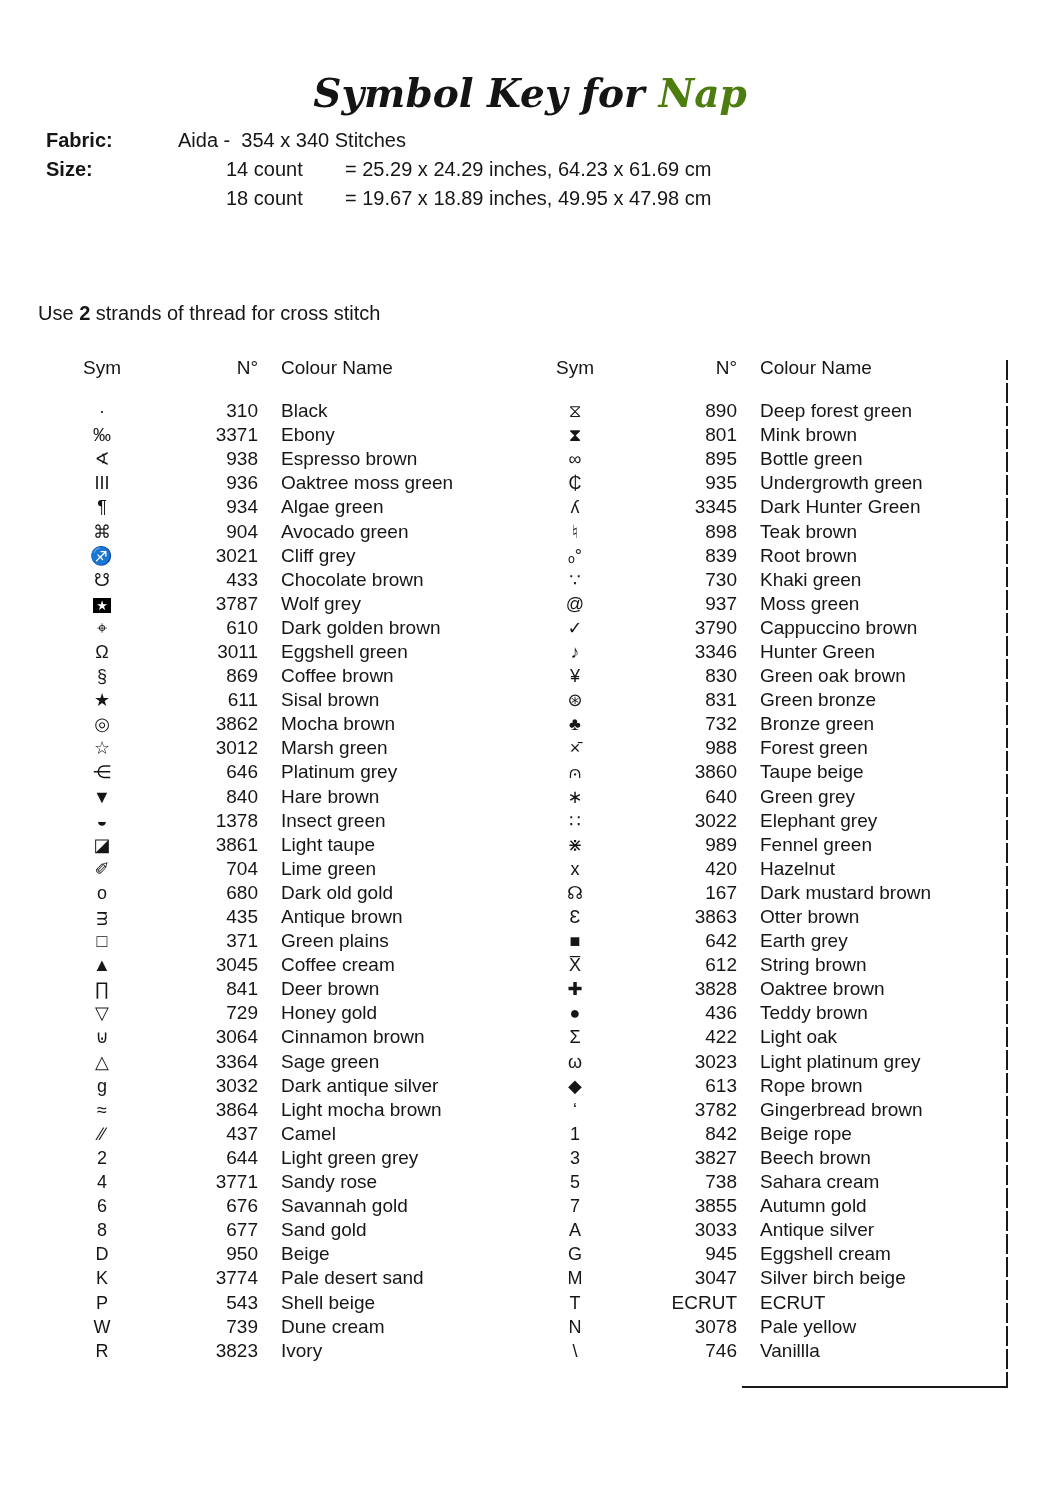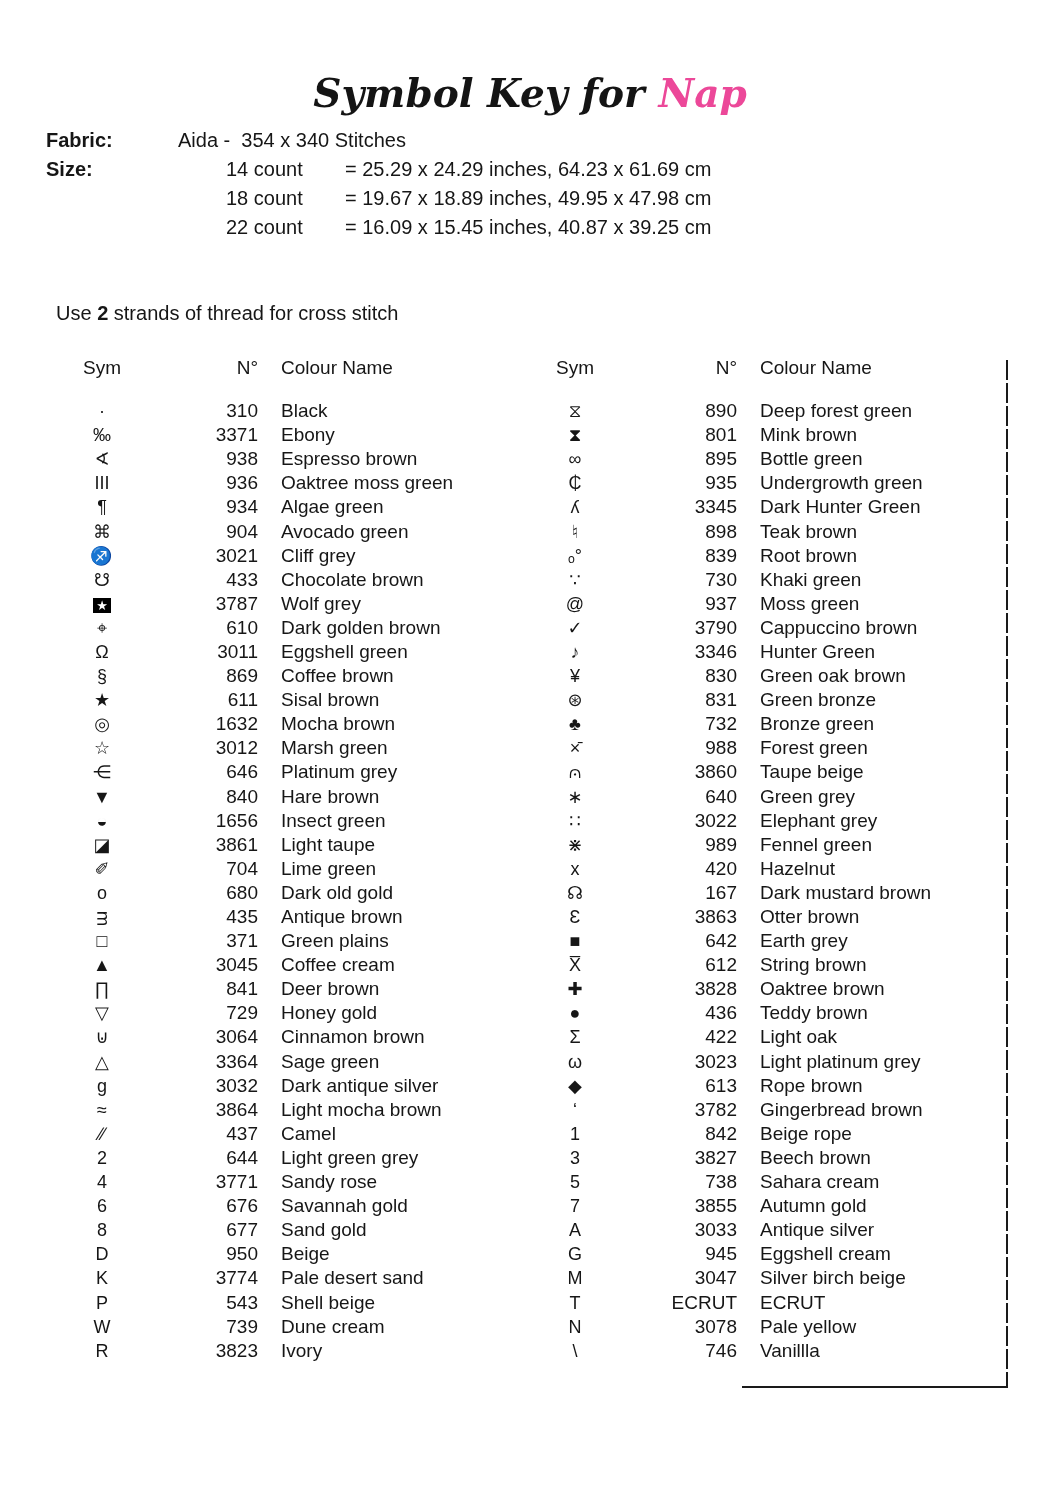--- a/index.html
+++ b/index.html
@@ -11,21 +11,21 @@
     position:absolute; top:70px; left:0; width:100%; text-align:center;
     font-family:"DejaVu Serif", serif; font-style:italic; font-weight:bold;
     font-size:39px; letter-spacing:0px; color:#141414;
   }
   .title .nap { margin-left:14px; }
   .info { position:absolute; top:126px; left:38px; font-size:20px; line-height:29px; }
   .info-row { display:flex; }
   .info-label { width:132px; font-weight:bold;margin-left:8px; }
   .info-value { white-space:pre-wrap; }
   .count { display:inline-block; width:119px;margin-left:48px; }
-  .note { position:absolute; top:302px; left:56px; font-size:20px; }
+  .note { position:absolute; top:302px; left:38px; font-size:20px; }
   .note b { font-weight:bold; }
   .ctable { position:absolute; top:356px; }
   #left-table  { left:57px;  width:445px; }
   #right-table { left:530px; width:465px; }
   .thead { display:flex; height:24px; align-items:center; font-size:19px; margin-bottom:19px; }
   .thead span { }
   .sym  { width:90px; text-align:center; }
   #left-table  .num { width:111px; text-align:right; }
   #right-table .num { width:117px; text-align:right; }
   .name { margin-left:23px; white-space:nowrap; }
@@ -40,39 +40,35 @@
     background:repeating-linear-gradient(180deg,#1a1a1a 0 20px, transparent 20px 23px);
   }
   .hline { position:absolute; left:742px; top:1386px; width:266px; height:2px; background:#1a1a1a; }
 </style>
 </head>
 <body>
 
 <div class="page">
 
   <div class="title">
-    <span>Symbol Key for</span><span class="nap" style="color: #ec4899;">Nap</span>
+    <span>Symbol Key for</span><span class="nap" style="color: #4d7c0f;">Nap</span>
   </div>
 
   <div class="info">
     <div class="info-row">
       <span class="info-label">Fabric:</span>
       <span class="info-value">Aida -  354 x 340 Stitches</span>
     </div>
     <div class="info-row">
       <span class="info-label">Size:</span>
       <span class="info-value"><span class="count">14 count</span><span>= 25.29 x 24.29 inches, 64.23 x 61.69 cm</span></span>
     </div>
     <div class="info-row">
       <span class="info-label"></span>
       <span class="info-value"><span class="count">18 count</span><span>= 19.67 x 18.89 inches, 49.95 x 47.98 cm</span></span>
-    </div>
-    <div class="info-row">
-      <span class="info-label"></span>
-      <span class="info-value"><span class="count">22 count</span><span>= 16.09 x 15.45 inches, 40.87 x 39.25 cm</span></span>
     </div>
   </div>
 
   <div class="note"><span>Use </span><b>2</b><span> strands of thread for cross stitch</span></div>
 
   <div class="ctable" id="left-table">
     <div class="thead">
       <span class="sym">Sym</span>
       <span class="num">N°</span>
       <span class="name">Colour Name</span>
@@ -137,41 +133,41 @@
         <span class="num">869</span>
         <span class="name">Coffee brown</span>
       </div>
       <div class="trow">
         <span class="sym"><span class="g">★</span></span>
         <span class="num">611</span>
         <span class="name">Sisal brown</span>
       </div>
       <div class="trow">
         <span class="sym"><span class="g">◎</span></span>
-        <span class="num">1632</span>
+        <span class="num">3862</span>
         <span class="name">Mocha brown</span>
       </div>
       <div class="trow">
         <span class="sym"><span class="g">☆</span></span>
         <span class="num">3012</span>
         <span class="name">Marsh green</span>
       </div>
       <div class="trow">
         <span class="sym"><span class="g">⋲</span></span>
         <span class="num">646</span>
         <span class="name">Platinum grey</span>
       </div>
       <div class="trow">
         <span class="sym"><span class="g">▼</span></span>
         <span class="num">840</span>
         <span class="name">Hare brown</span>
       </div>
       <div class="trow">
         <span class="sym"><span class="g">◒</span></span>
-        <span class="num">1656</span>
+        <span class="num">1378</span>
         <span class="name">Insect green</span>
       </div>
       <div class="trow">
         <span class="sym"><span class="g">◪</span></span>
         <span class="num">3861</span>
         <span class="name">Light taupe</span>
       </div>
       <div class="trow">
         <span class="sym"><span class="g">✐</span></span>
         <span class="num">704</span>

